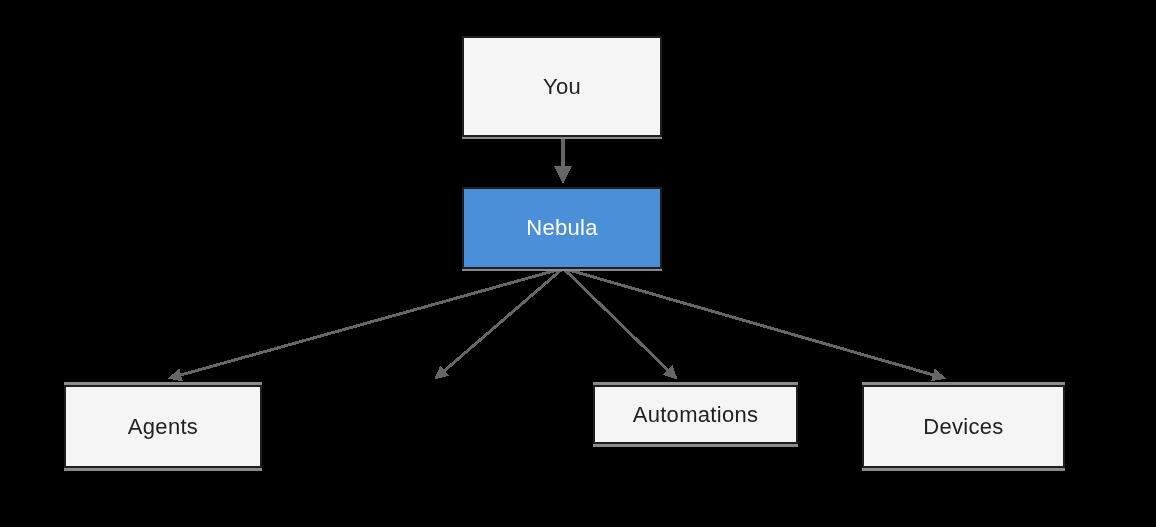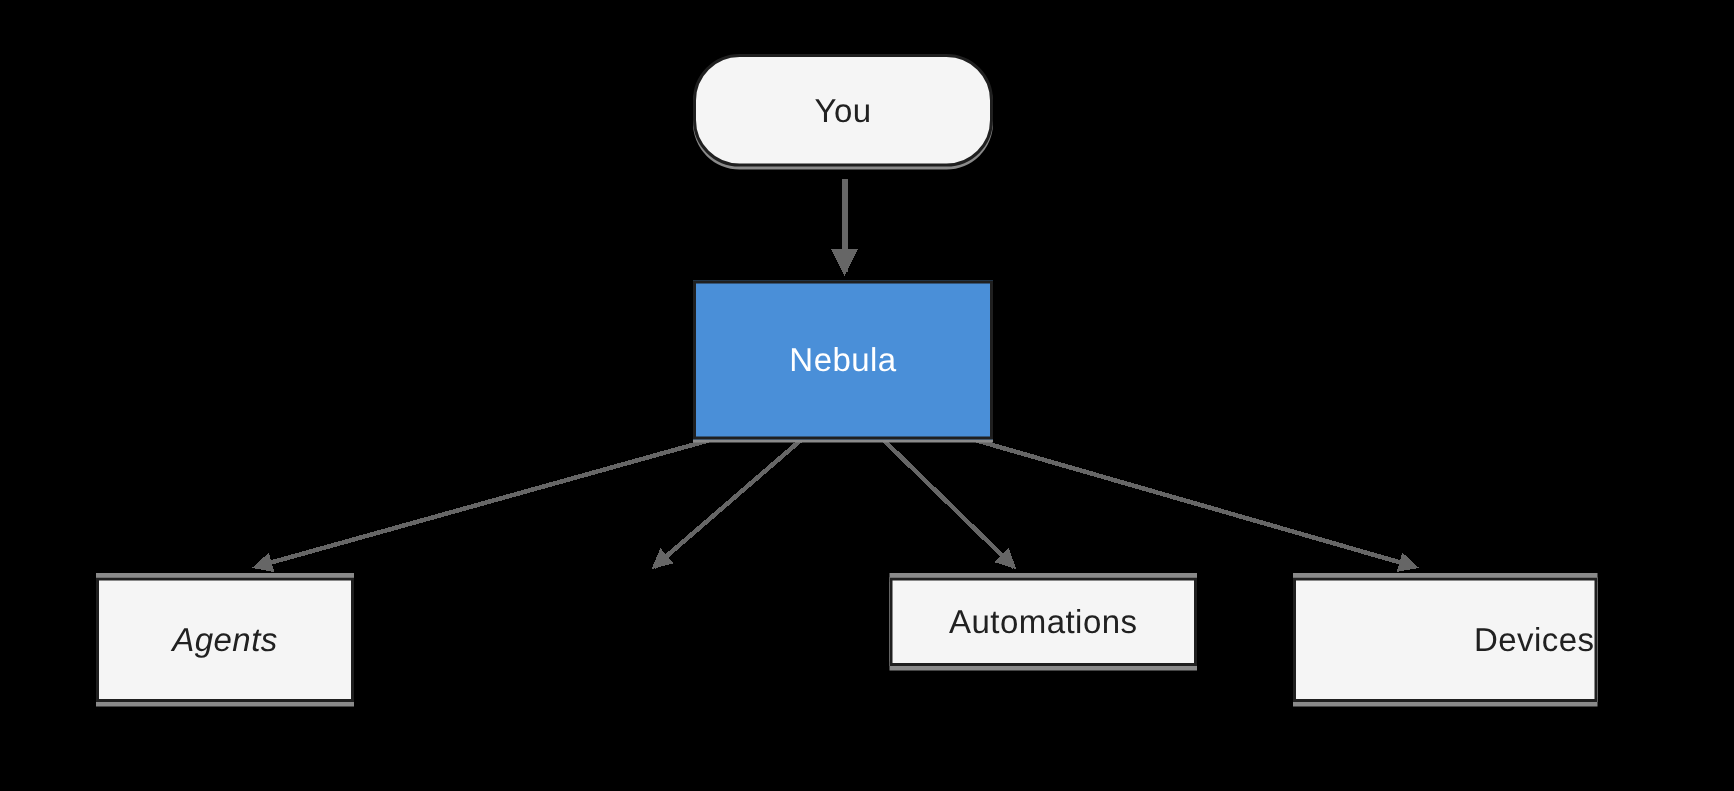--- a/index.html
+++ b/index.html
@@ -44,26 +44,26 @@
     letter-spacing: 0.3px;
     box-shadow: 0 2px 0 var(--edge_shadow, #8a8a8a);
   }
   .node.bottom {
     box-shadow: 0 3px 0 var(--edge_shadow, #8a8a8a), 0 -3px 0 var(--edge_shadow, #8a8a8a);
   }
   .node.accent {
     background: var(--accent_fill, #4a8fd8);
     color: var(--accent_text, #fff);
   }
-  .you         { left: 462px; top: 36px;  width: 200px; height: 75px; border-radius: 31px; }
-  .nebula      { left: 462px; top: 187px; width: 200px; height: 106px; }
-  .agents      { left: 64px;  top: 385px; width: 172px; height: 83px; font-style: italic; }
+  .you         { left: 462px; top: 36px;  width: 200px; height: 101px; }
+  .nebula      { left: 462px; top: 187px; width: 200px; height: 82px; }
+  .agents      { left: 64px;  top: 385px; width: 198px; height: 83px; }
   .channels    { left: 329px; top: 385px; width: 203px; height: 83px; }
   .automations { left: 593px; top: 385px; width: 205px; height: 59px; }
-  .devices     { left: 862px; top: 385px; width: 203px; height: 83px; justify-content: flex-end; }
+  .devices     { left: 862px; top: 385px; width: 203px; height: 83px; }
 </style>
 </head>
 <body>
 
 <div class="canvas">
 
   <svg class="edges" width="1156" height="527" shape-rendering="crispEdges" aria-hidden="true">
     <defs>
       <marker id="arrow" viewBox="0 0 10 10" refX="8.5" refY="5" markerWidth="4.5" markerHeight="4.5" orient="auto-start-reverse">
         <path d="M0,0 L10,5 L0,10 z" class="arrowhead"></path>

